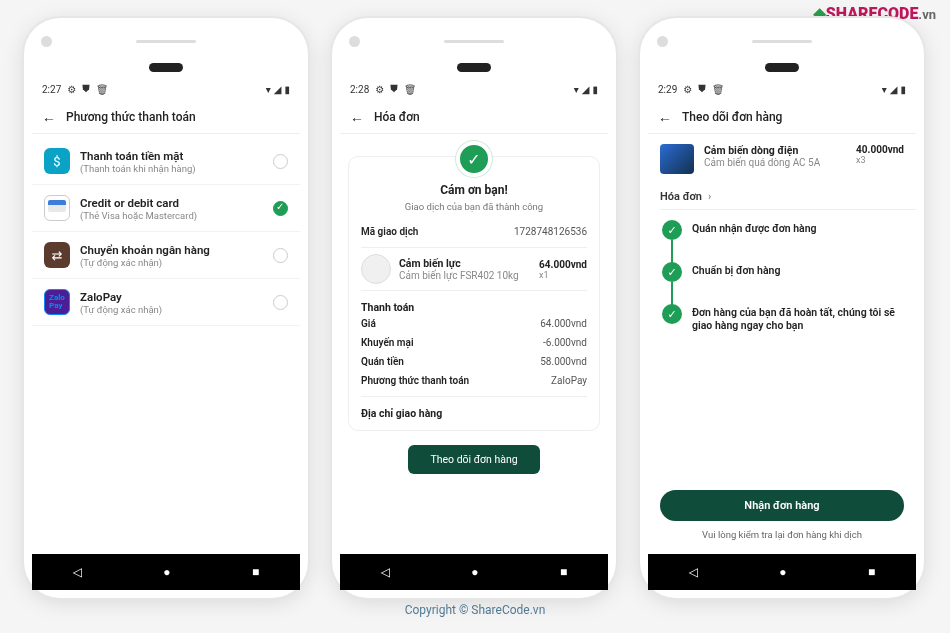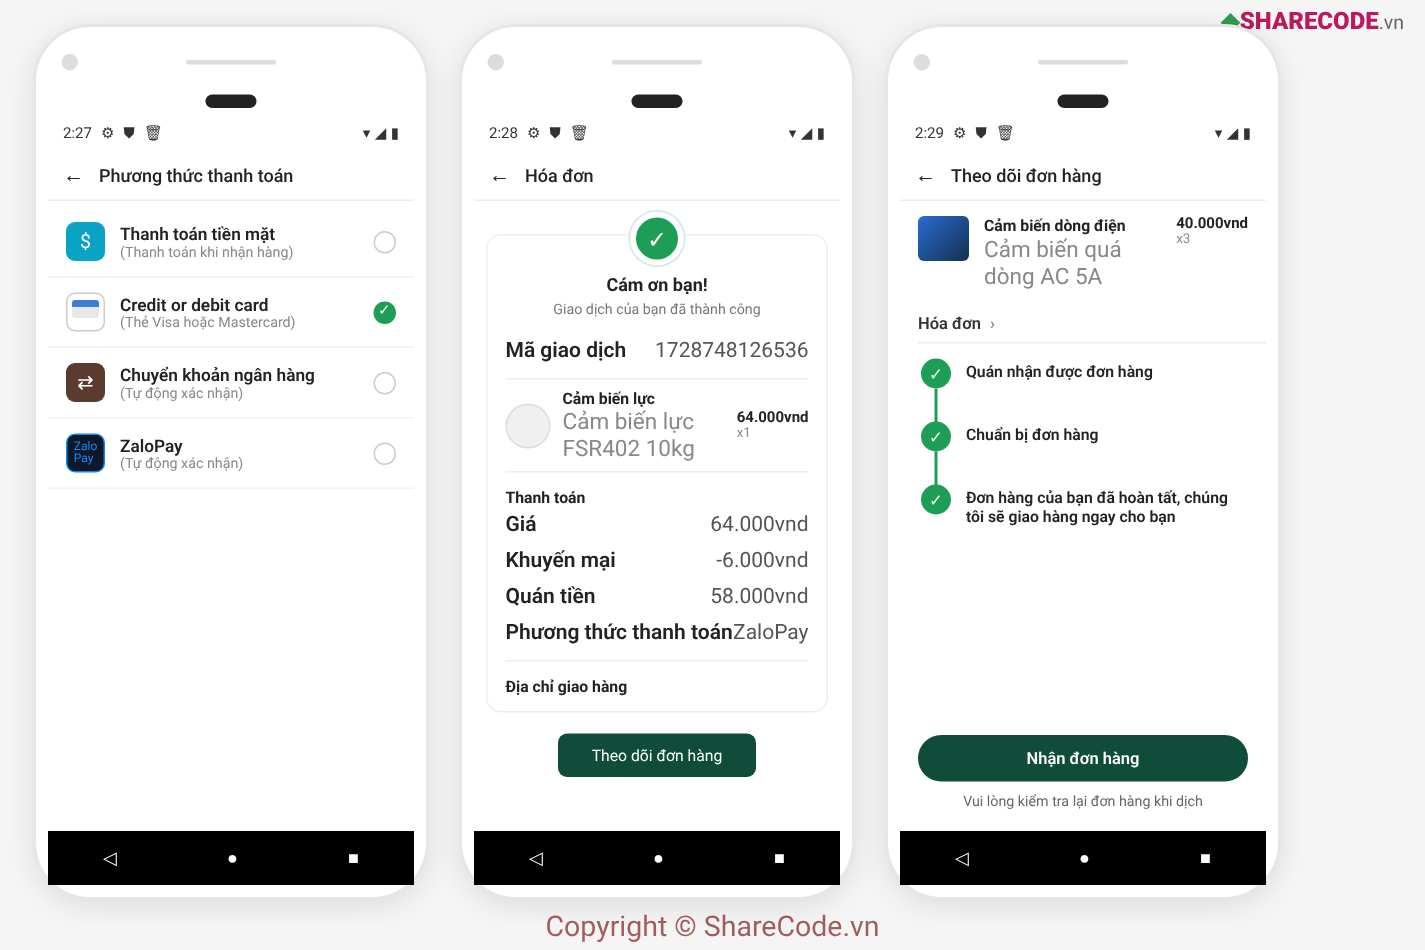--- a/index.html
+++ b/index.html
@@ -1,25 +1,25 @@
 <!DOCTYPE html>
 <html><head>
 <meta charset="utf-8">
 <style>
   * { box-sizing: border-box; margin: 0; padding: 0; font-family: -apple-system, Roboto, sans-serif; }
   body { background: #f5f5f5; width: 950px; height: 633px; position: relative; overflow: hidden; }
   .logo { position: absolute; top: 4px; right: 14px; font-size: 16px; font-weight: 700; color: #333; }
   .logo b { color: #be185d; }
-  .logo .g { color: #666; font-weight: 400; font-size: 13px; }
+  .logo .g { color: #666; font-weight: 700; font-size: 13px; }
   .wm-center { position: absolute; left: 50%; top: 50%; transform: translate(-50%,-50%); font-size: 22px; color: #888; opacity: .55; pointer-events:none; }
   .wm-center.small { top: 330px; left: 170px; transform: none; font-size: 16px; }
-  .wm-bottom { position: absolute; bottom: 4px; left: 50%; transform: translateX(-50%); font-size: 19px; color: #7f1d1d; opacity:.7; }
+  .wm-bottom { position: absolute; bottom: 16px; left: 50%; transform: translateX(-50%); font-size: 12px; color: #0c4a6e; opacity:.7; }
 
   .phones { display: flex; gap: 24px; padding: 18px 24px; }
-  .phone { width: 260px; height: 580px; background: #fff; border-radius: 36px; box-shadow: 0 0 0 2px #e6e6e6, 0 4px 22px rgba(0,0,0,.12); padding: 8px; position: relative; display: flex; flex-direction: column; }
+  .phone { width: 284px; height: 580px; background: #fff; border-radius: 36px; box-shadow: 0 0 0 2px #e6e6e6, 0 4px 22px rgba(0,0,0,.12); padding: 8px; position: relative; display: flex; flex-direction: column; }
   .phone::before { content:""; position:absolute; top:18px; left:17px; width:11px; height:11px; border-radius:50%; background:#ddd; }
   .phone::after { content:""; position:absolute; top:22px; left:50%; transform:translateX(-50%); width:60px; height:3px; border-radius:3px; background:#ddd; }
   .pill { position:absolute; top:45px; left:50%; transform:translateX(-50%); width:34px; height:9px; border-radius:6px; background:#222; }
   .screen { flex:1; margin-top:52px; background:#fff; border-radius:0; display:flex; flex-direction:column; overflow:hidden; font-size:11px; color:#222; }
   .statusbar { height:22px; display:flex; align-items:center; justify-content:space-between; padding:0 10px; font-size:10px; color:#333; }
   .sb-left { display:flex; gap:6px; align-items:center; }
   .sb-right { display:flex; gap:3px; align-items:center; }
   .appbar { height:34px; display:flex; align-items:center; gap:10px; padding:0 10px; border-bottom:1px solid #eee; }
   .appbar .back { font-size:14px; }
   .appbar .title { font-size:12px; font-weight:500; }
@@ -27,42 +27,42 @@
   .navbar { height:36px; background:#000; display:flex; align-items:center; justify-content:space-around; color:#fff; font-size:12px; }
 
   
   .pm-list { padding: 4px 0; }
   .pm-item { display:flex; align-items:center; gap:10px; padding:10px 12px; border-bottom:1px solid #f2f2f2; }
   .pm-icon { width:26px; height:26px; border-radius:6px; display:flex; align-items:center; justify-content:center; color:#fff; font-size:13px; }
   .pm-icon.cash{background:#0aa3c6}
   .pm-icon.card{background:#fff; border:1px solid #ccc; position:relative}
   .pm-icon.card::before{content:"";position:absolute;top:4px;left:3px;width:18px;height:12px;background:linear-gradient(#3c7dd9,#3c7dd9 40%,#e8e8e8 40%);border-radius:2px}
   .pm-icon.bank{background:#5b3b2e}
-  .pm-icon.zalo{background:#0f172a;border:1px solid #0d8af2;color:#0d8af2;font-size:8px;font-weight:400;line-height:1;padding:2px}
+  .pm-icon.zalo{background:#4c1d95;border:1px solid #0d8af2;color:#0d8af2;font-size:8px;font-weight:700;line-height:1;padding:2px}
   .pm-text{flex:1}
   .pm-title{font-size:11.5px;font-weight:600}
   .pm-sub{font-size:9.5px;color:#888}
   .radio{width:15px;height:15px;border-radius:50%;border:1.5px solid #ccc}
   .radio.on{border-color:#1e9d56;background:#1e9d56;position:relative}
   .radio.on::after{content:"✓";color:#fff;font-size:10px;position:absolute;left:2px;top:-1px}
 
   
   .card2{margin:8px;border:1px solid #eee;border-radius:10px;padding:10px 12px;display:flex;flex-direction:column;align-items:center}
   .check-big{width:36px;height:36px;border-radius:50%;background:#1e9d56;display:flex;align-items:center;justify-content:center;color:#fff;font-size:16px;margin-top:-26px;border:4px solid #fff;box-shadow:0 0 0 1px #cdebd8}
   .thank{font-weight:700;font-size:12px;margin-top:6px}
   .thank-sub{font-size:9.5px;color:#777;margin:4px 0 10px}
-  .kv{display:flex;justify-content:space-between;width:100%;font-size:14px;padding:4px 0}
+  .kv{display:flex;justify-content:space-between;width:100%;font-size:10px;padding:4px 0}
   .kv .k{font-weight:600}
   .kv .v{color:#555}
   .divider{width:100%;height:1px;background:#eee;margin:6px 0}
   .prod-row{display:flex;gap:8px;width:100%;align-items:center}
   .prod-img{width:30px;height:30px;border-radius:50%;background:#f0f0f0;border:1px solid #ddd}
   .prod-info{flex:1}
   .prod-title{font-size:10.5px;font-weight:700}
-  .prod-sub{font-size:15px;color:#888}
+  .prod-sub{font-size:10px;color:#888}
   .prod-price{font-size:10px;font-weight:700;text-align:right}
   .prod-qty{font-size:9px;color:#888;text-align:left}
   .section-h{font-size:10.5px;font-weight:700;align-self:flex-start;margin-top:4px}
   .btn-track{margin:6px auto;background:#0f4c3a;color:#fff;border-radius:6px;padding:8px 22px;font-size:10.5px}
 
   
   .s3-top{padding:10px 12px;display:flex;gap:10px;align-items:flex-start}
   .s3-img{width:34px;height:30px;background:linear-gradient(135deg,#2b6cd3,#13304f);border-radius:4px}
   .s3-right{text-align:right}
   .s3-link{padding:6px 12px;font-size:11px;font-weight:600;color:#333;display:flex;align-items:center;gap:6px}

